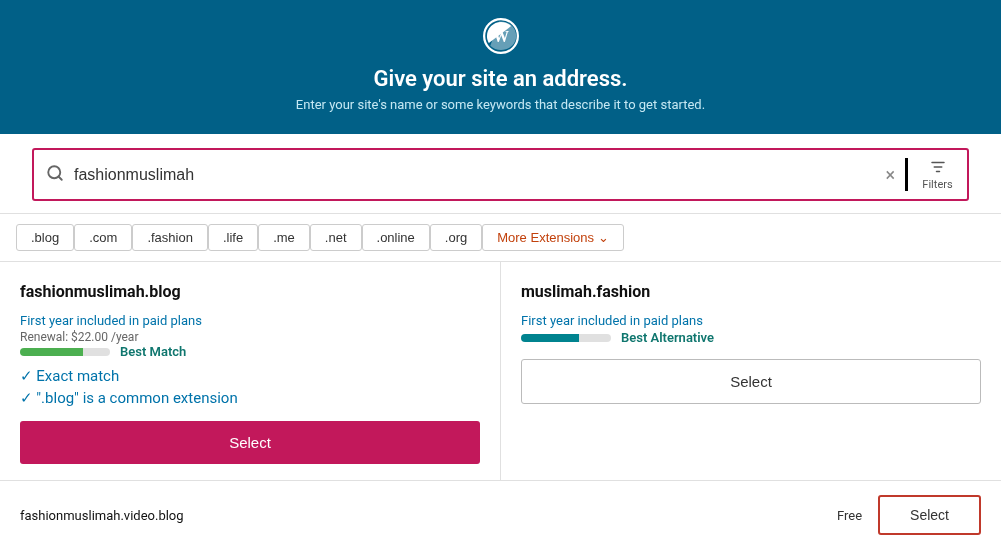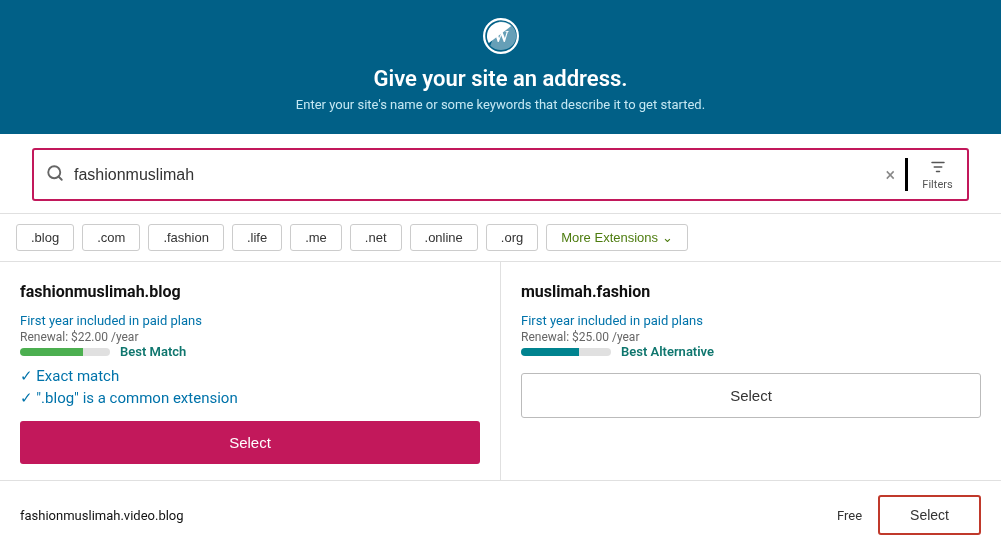--- a/index.html
+++ b/index.html
@@ -82,41 +82,41 @@
       min-width: 50px;
     }
     .filters-btn svg {
       width: 18px;
       height: 18px;
     }
 
     
     .ext-filters {
       display: flex;
-      gap: 8px;
+      gap: 0;
       padding: 10px 16px;
       background: #fff;
       border-bottom: 1px solid #e0e0e0;
       flex-wrap: wrap;
     }
     .ext-tag {
       border: 1px solid #ccc;
       border-radius: 3px;
       padding: 5px 14px;
       font-size: 13px;
       color: #333;
       cursor: pointer;
       background: #fff;
     }
     .more-ext {
       border: 1px solid #ccc;
       border-radius: 3px;
       padding: 5px 14px;
       font-size: 13px;
-      color: #4d7c0f;
+      color: #c2410c;
       cursor: pointer;
       background: #fff;
       display: flex;
       align-items: center;
       gap: 4px;
     }
 
     
     .results-container {
       display: flex;
@@ -296,21 +296,20 @@
       <span class="match-label">Best Match</span>
     </div>
     <div class="check-item">Exact match</div>
     <div class="check-item">".blog" is a common extension</div>
     <button class="select-btn-pink">Select</button>
   </div>
 
   <div class="result-card">
     <div class="domain-name">muslimah.fashion</div>
     <div class="included-text">First year included in paid plans</div>
-    <div class="renewal-text">Renewal: $25.00 /year</div>
     <div class="match-bar-row">
       <div class="match-bar teal"></div>
       <span class="match-label">Best Alternative</span>
     </div>
     <button class="select-btn-outline">Select</button>
   </div>
 
 </div>
 
 <div class="bottom-row">

